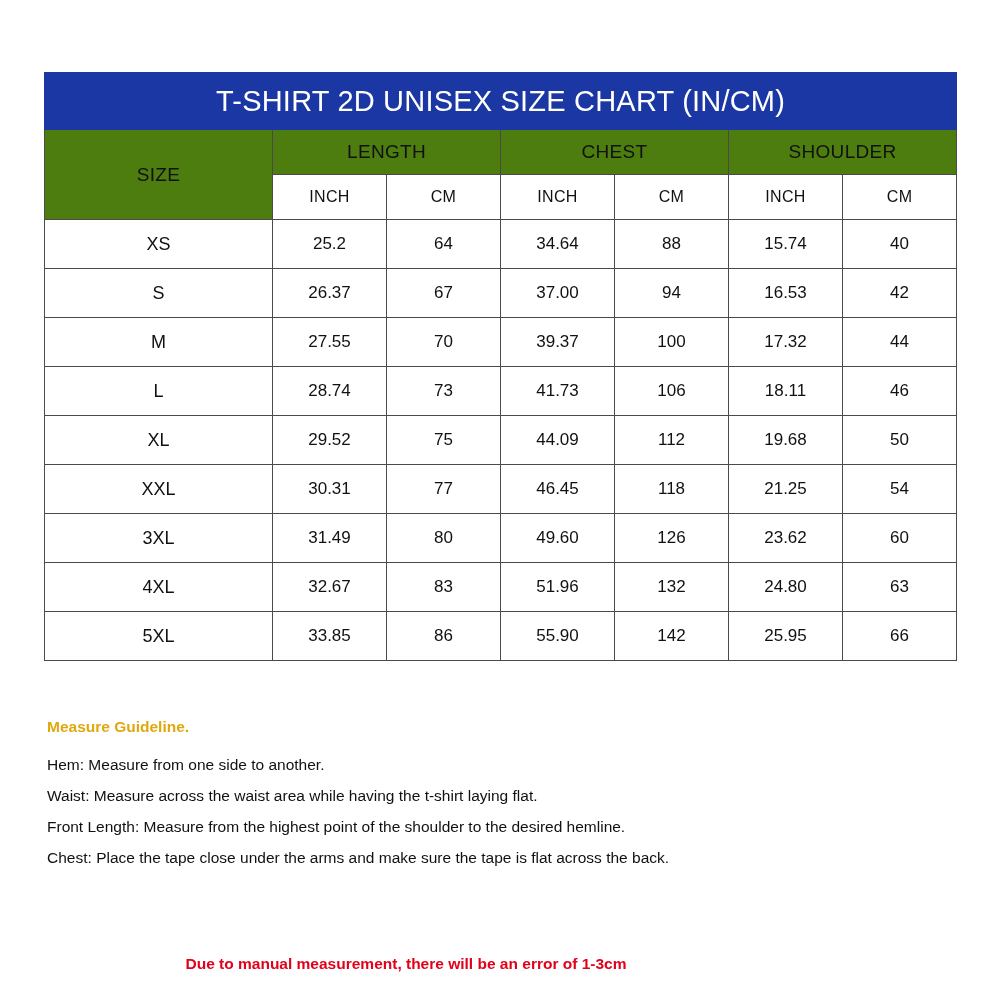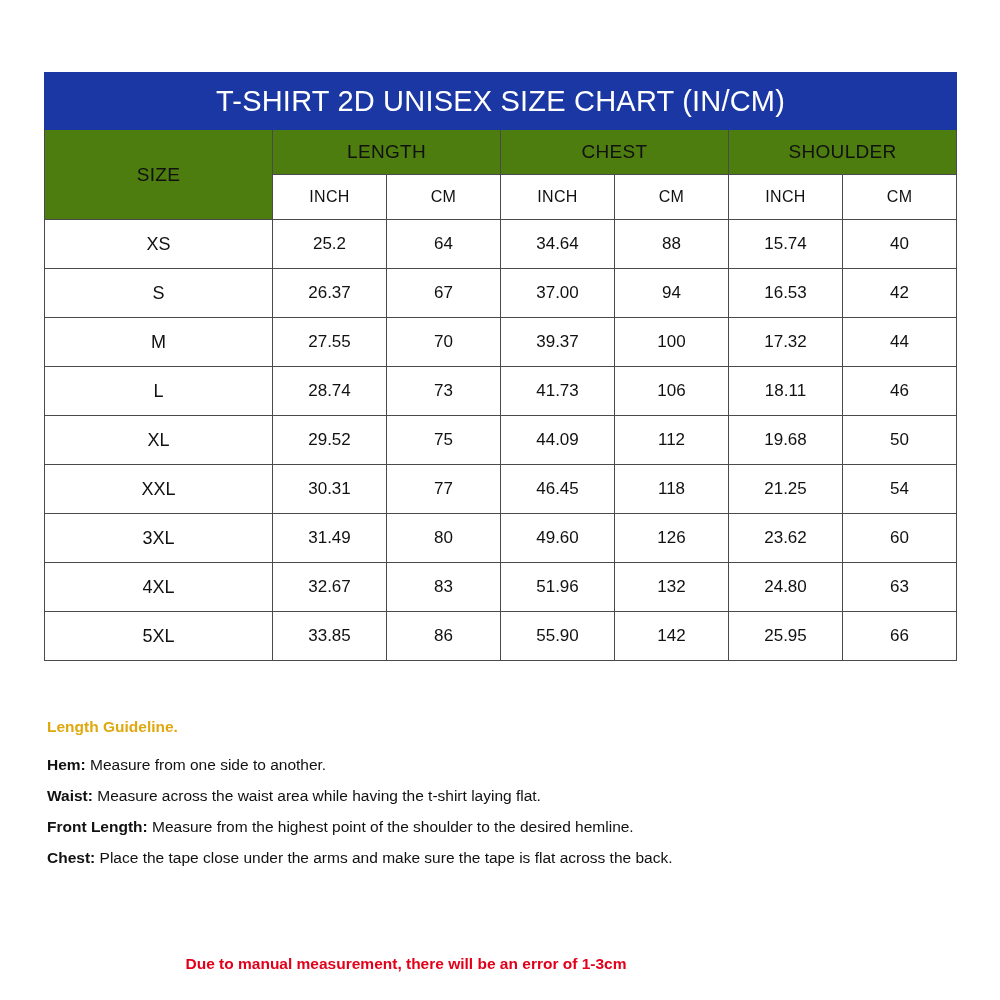--- a/index.html
+++ b/index.html
@@ -88,21 +88,21 @@
     font-size: 15.5px;
     font-weight: bold;
     margin-bottom: 13px;
   }
   .guide-line {
     font-size: 15.5px;
     line-height: 31px;
     color: #111111;
   }
   .guide-line b {
-    font-weight: bold;
+    font-weight: normal;
   }
   .footer-note {
     position: absolute;
     left: 0;
     top: 955px;
     width: 812px;
     text-align: center;
     color: #e2001a;
     font-size: 15.5px;
     font-weight: bold;
@@ -223,21 +223,21 @@
           <td class="val-cell">55.90</td>
           <td class="val-cell">142</td>
           <td class="val-cell">25.95</td>
           <td class="val-cell">66</td>
         </tr>
       </tbody>
     </table>
   </div>
 
   <div class="guidelines">
-    <div class="guide-title">Length Guideline.</div>
+    <div class="guide-title">Measure Guideline.</div>
 
     <div class="guide-line">
       <b>Hem</b><b>: </b><span>Measure from one side to another.</span>
     </div>
     <div class="guide-line">
       <b>Waist</b><b>: </b><span>Measure across the waist area while having the t-shirt laying flat.</span>
     </div>
     <div class="guide-line">
       <b>Front Length</b><b>: </b><span>Measure from the highest point of the shoulder to the desired hemline.</span>
     </div>

